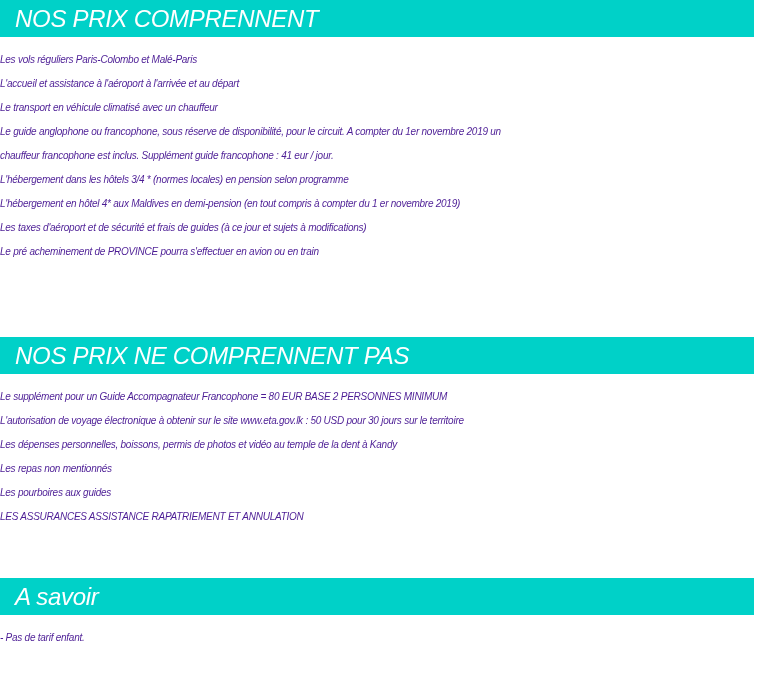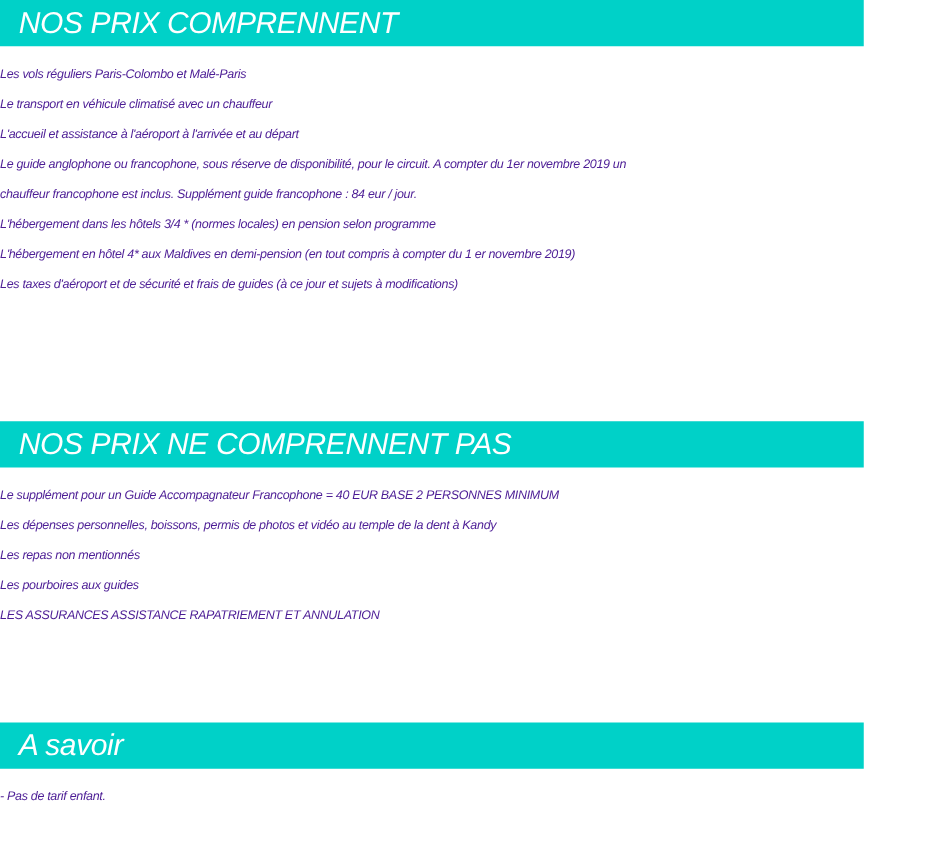--- a/index.html
+++ b/index.html
@@ -10,21 +10,21 @@
     body {
       width: 758px;
       height: 673px;
       position: relative;
       overflow: hidden;
       font-family: "Liberation Sans", sans-serif;
     }
     .band {
       position: absolute;
       left: 0;
-      width: 691px;
+      width: 754px;
       height: 37px;
       background: #00d1c8;
       color: #ffffff;
       font-family: "Liberation Sans", sans-serif;
       font-style: italic;
       font-size: 24px;
       line-height: 37px;
       padding-left: 15px;
       box-sizing: border-box;
       letter-spacing: -0.3px;
@@ -53,32 +53,34 @@
     #list-2 { top: 385px; }
     #band-3 { top: 578px; }
     #list-3 { top: 626px; }
   </style>
 </head>
 <body>
 
 <div class="band" id="band-1">NOS PRIX COMPRENNENT</div>
 <ul class="list" id="list-1">
   <li>Les vols réguliers Paris-Colombo et Malé-Paris</li>
+  <li>L'accueil et assistance à l'aéroport à l'arrivée et au départ</li>
   <li>Le transport en véhicule climatisé avec un chauffeur</li>
-  <li>L'accueil et assistance à l'aéroport à l'arrivée et au départ</li>
   <li>Le guide anglophone ou francophone, sous réserve de disponibilité, pour le circuit. A compter du 1er novembre 2019 un</li>
-  <li>chauffeur francophone est inclus. Supplément guide francophone : 84 eur / jour.</li>
+  <li>chauffeur francophone est inclus. Supplément guide francophone : 41 eur / jour.</li>
   <li>L'hébergement dans les hôtels 3/4 * (normes locales) en pension selon programme</li>
   <li>L'hébergement en hôtel 4* aux Maldives en demi-pension (en tout compris à compter du 1 er novembre 2019)</li>
   <li>Les taxes d'aéroport et de sécurité et frais de guides (à ce jour et sujets à modifications)</li>
+  <li>Le pré acheminement de PROVINCE pourra s'effectuer en avion ou en train</li>
 </ul>
 
 <div class="band" id="band-2">NOS PRIX NE COMPRENNENT PAS</div>
 <ul class="list" id="list-2">
-  <li>Le supplément pour un Guide Accompagnateur Francophone = 40 EUR BASE 2 PERSONNES MINIMUM</li>
+  <li>Le supplément pour un Guide Accompagnateur Francophone = 80 EUR BASE 2 PERSONNES MINIMUM</li>
+  <li>L'autorisation de voyage électronique à obtenir sur le site www.eta.gov.lk : 50 USD pour 30 jours sur le territoire</li>
   <li>Les dépenses personnelles, boissons, permis de photos et vidéo au temple de la dent à Kandy</li>
   <li>Les repas non mentionnés</li>
   <li>Les pourboires aux guides</li>
   <li>LES ASSURANCES ASSISTANCE RAPATRIEMENT ET ANNULATION</li>
 </ul>
 
 <div class="band" id="band-3">A savoir</div>
 <ul class="list" id="list-3">
   <li>- Pas de tarif enfant.</li>
 </ul>

